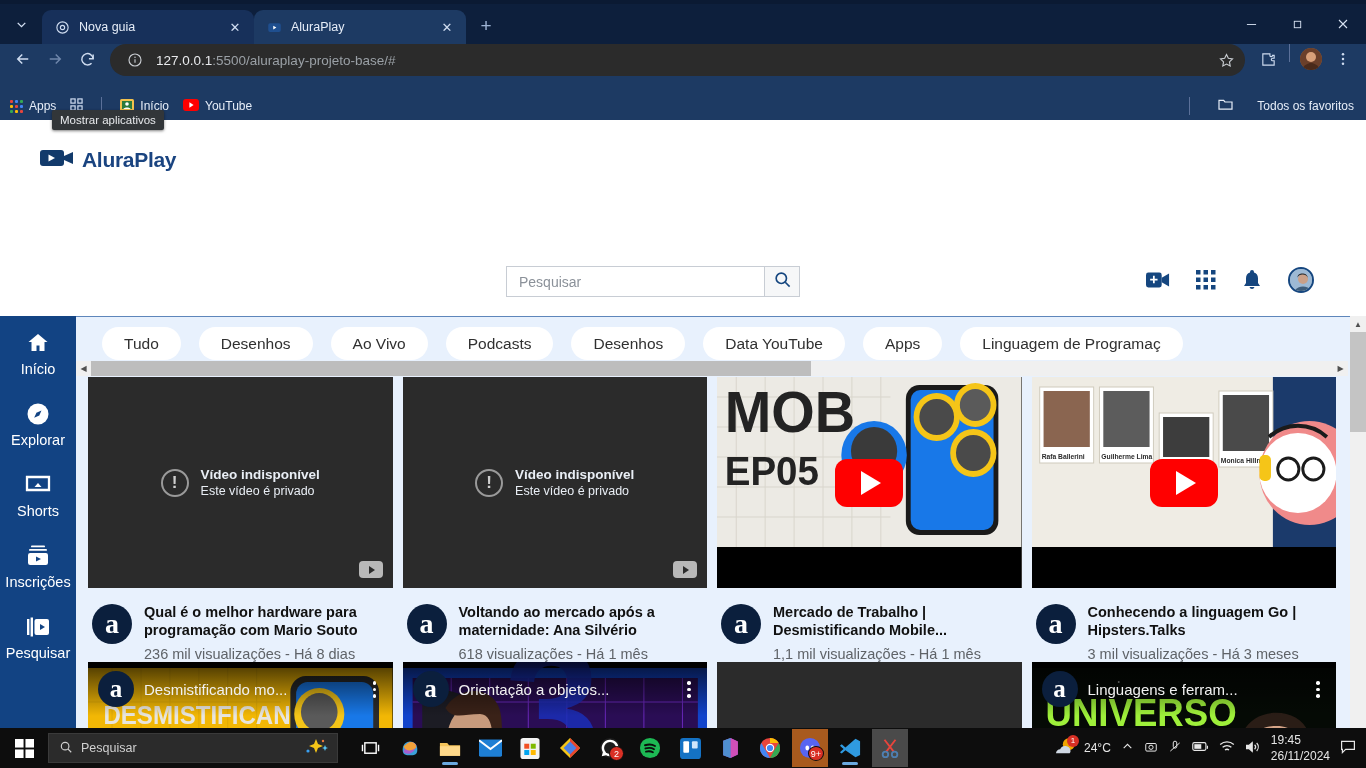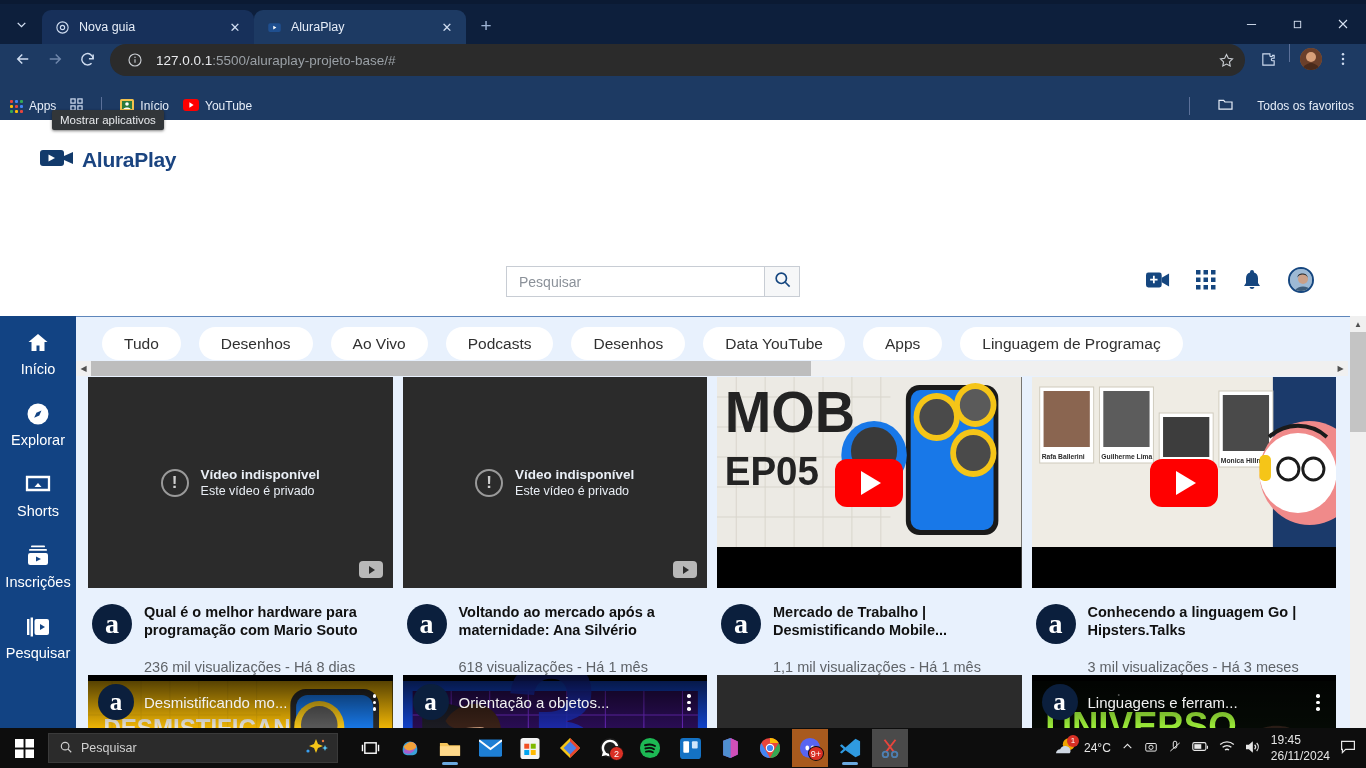--- a/index.html
+++ b/index.html
@@ -150,21 +150,21 @@
   .thumb-art { position:absolute; left:0; top:0; width:100%; height:100%; }
 
   .meta { display:flex; gap: 12px; padding: 16px 2px 0 4px; }
   .ch-avatar {
     width: 40px; height:40px; border-radius:50%; background:#0b1f3d; color:#fff; flex:0 0 40px;
     display:flex; align-items:center; justify-content:center; font-size: 28px; font-weight:bold;
     font-family:"Liberation Serif", serif; line-height:1;
   }
   .meta .mt { min-width:0; }
   .v-title { font-size: 14.5px; font-weight:bold; color:#111; line-height: 1.22; }
-  .v-sub { font-size: 14.5px; color:#5f6368; margin-top: 20px; }
+  .v-sub { font-size: 14.5px; color:#5f6368; margin-top: 7px; }
 
   
   .taskbar { position:absolute; left:0; top:728px; width:1366px; height:40px; background:#0d0d0d; display:flex; align-items:center; }
   .start { width:48px; height:40px; display:flex; align-items:center; justify-content:center; }
   .tb-search {
     width: 290px; height: 30px; background:#2b2b2b; border:1px solid #3a3a3a; display:flex; align-items:center;
     gap: 8px; padding: 0 10px; color:#d0d0d0; font-size:12.5px; position:relative;
   }
   .tb-items { display:flex; align-items:center; gap: 4px; margin-left: 14px; }
   .tb-app { width: 36px; height:38px; display:flex; align-items:center; justify-content:center; position:relative; }

